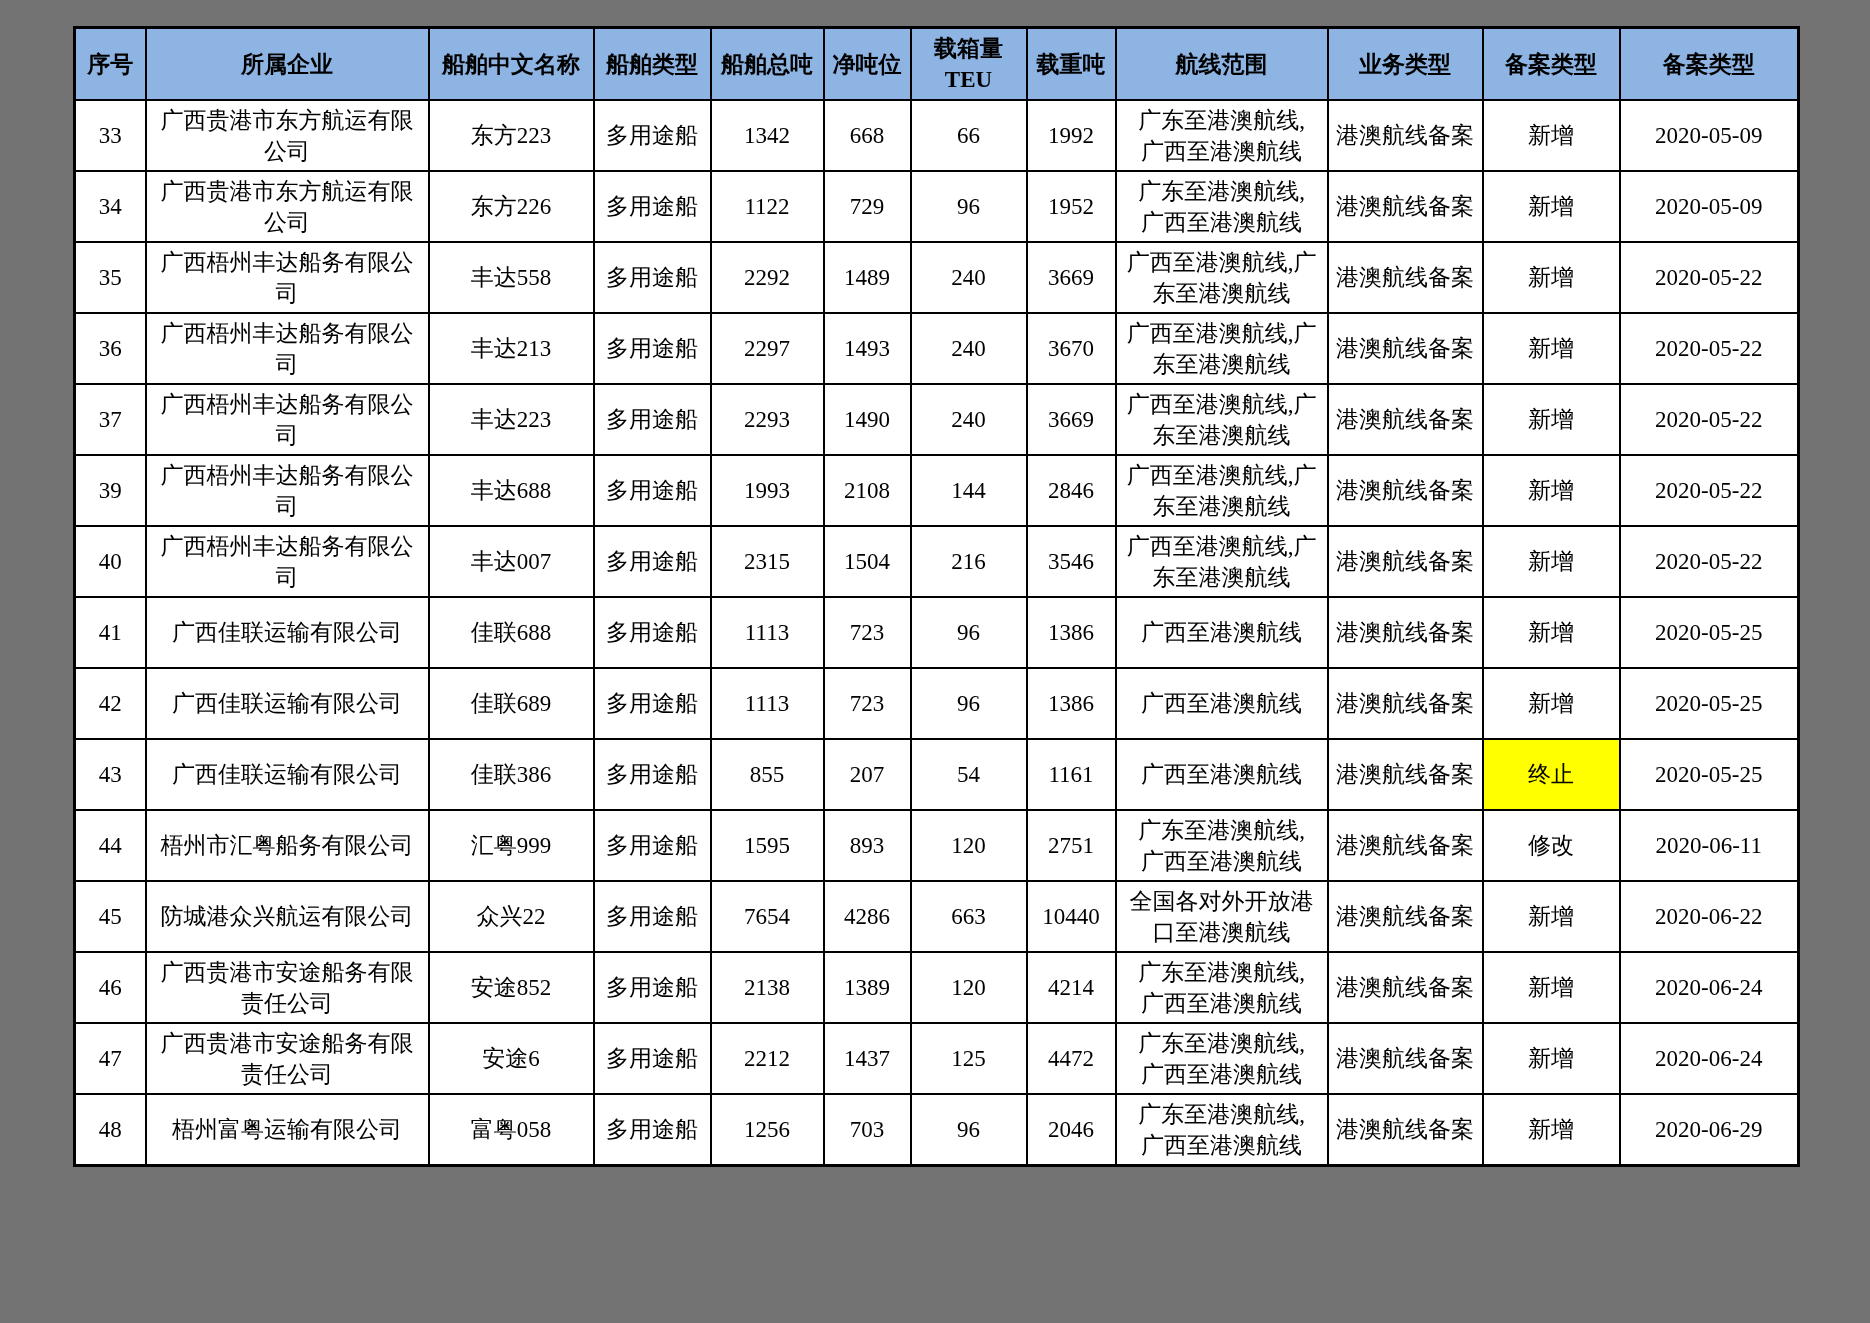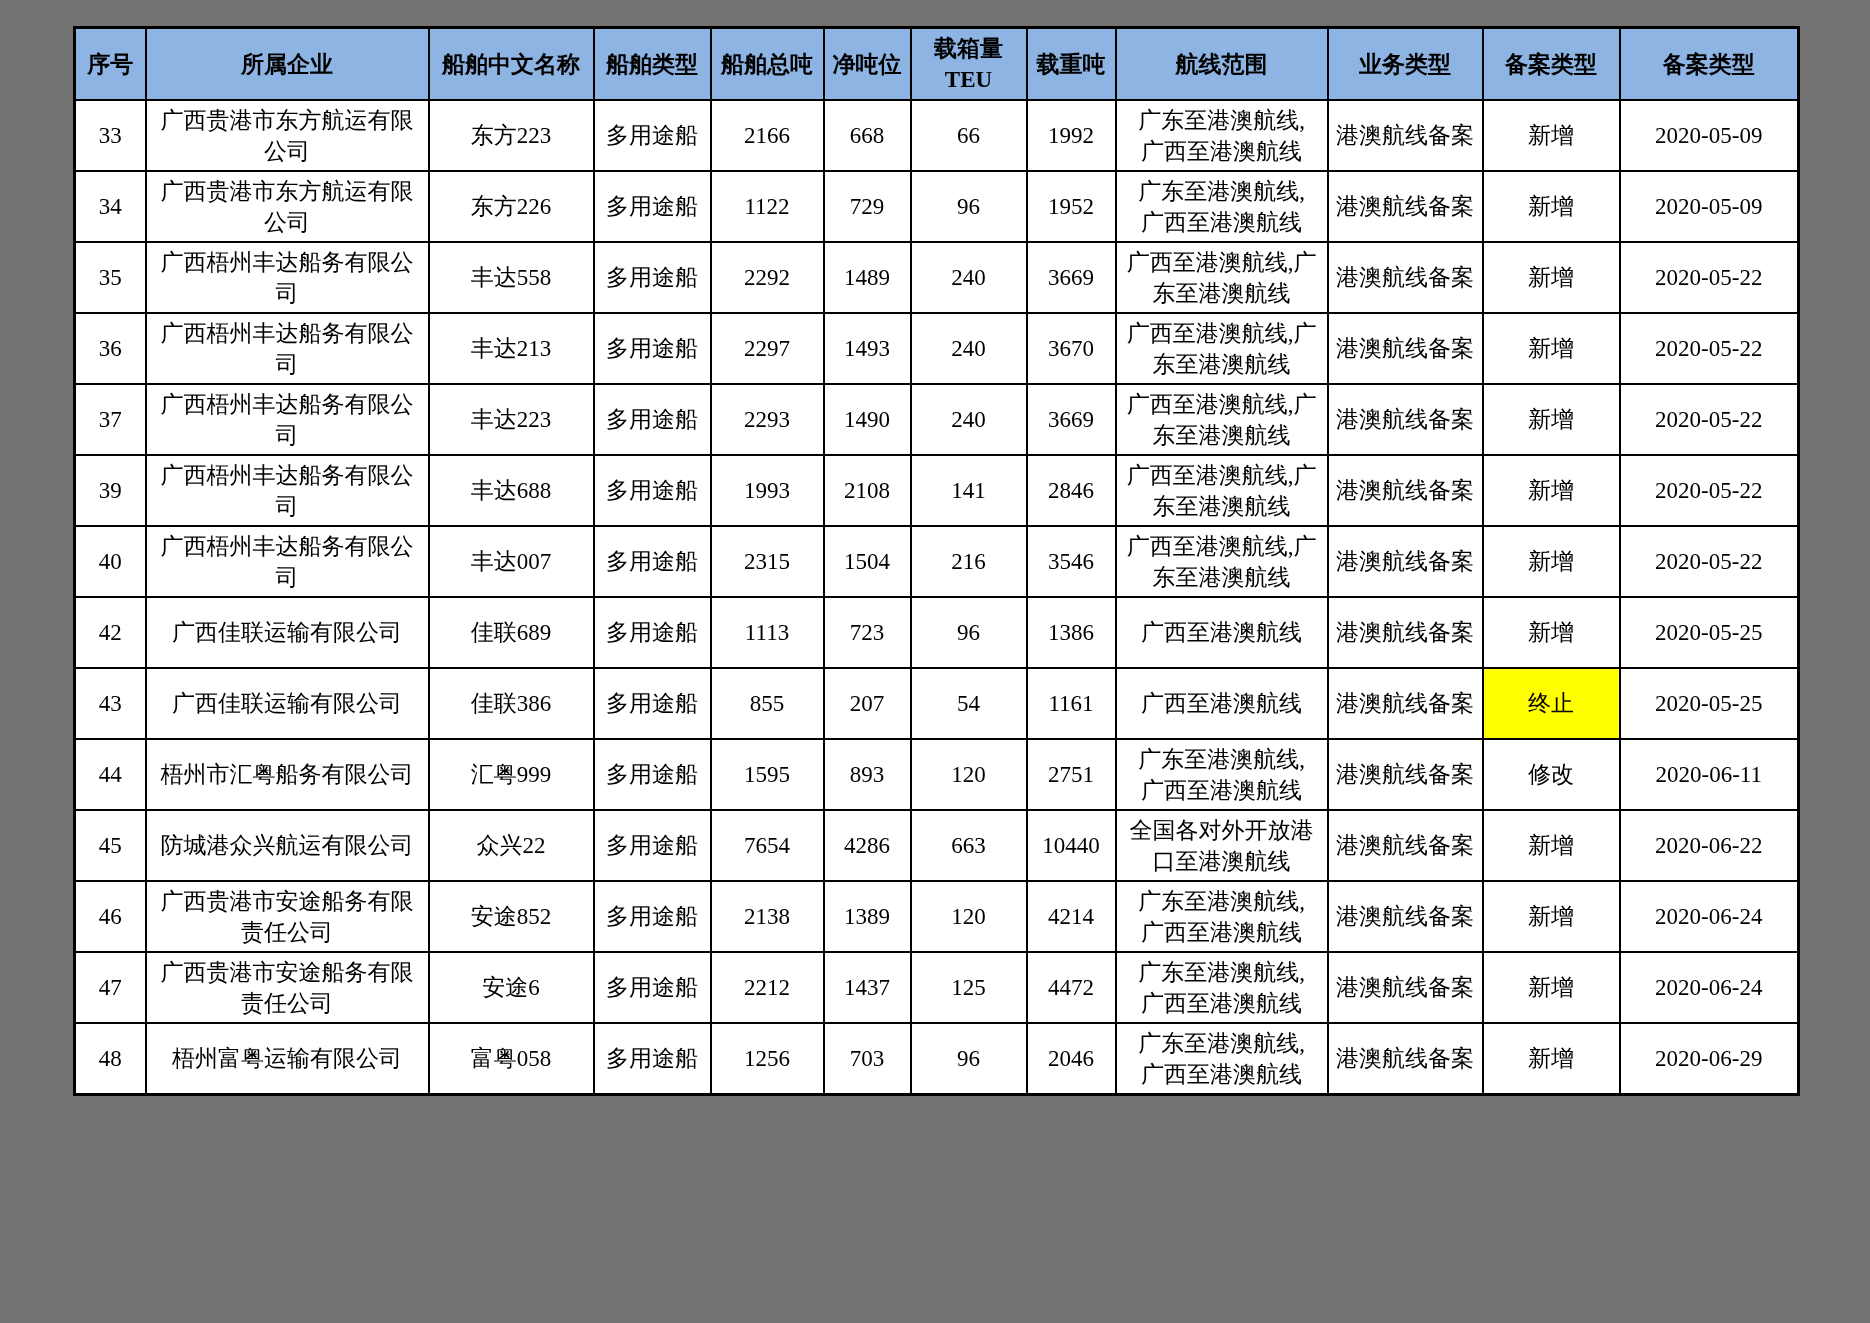--- a/index.html
+++ b/index.html
@@ -89,21 +89,21 @@
         <th>备案类型</th>
       </tr>
     </thead>
     <tbody>
         <tr>
     <td>33</td>
     <td>广西贵港市东方航运有限
 公司</td>
     <td>东方223</td>
     <td>多用途船</td>
-    <td>2166</td>
+    <td>1342</td>
     <td>668</td>
     <td>66</td>
     <td>1992</td>
     <td>广东至港澳航线,
 广西至港澳航线</td>
     <td>港澳航线备案</td>
     <td>新增</td>
     <td>2020-05-09</td>
   </tr>
         <tr>
@@ -171,21 +171,21 @@
     <td>2020-05-22</td>
   </tr>
         <tr>
     <td>39</td>
     <td>广西梧州丰达船务有限公
 司</td>
     <td>丰达688</td>
     <td>多用途船</td>
     <td>1993</td>
     <td>2108</td>
-    <td>141</td>
+    <td>144</td>
     <td>2846</td>
     <td>广西至港澳航线,广
 东至港澳航线</td>
     <td>港澳航线备案</td>
     <td>新增</td>
     <td>2020-05-22</td>
   </tr>
         <tr>
     <td>40</td>
     <td>广西梧州丰达船务有限公
@@ -194,20 +194,34 @@
     <td>多用途船</td>
     <td>2315</td>
     <td>1504</td>
     <td>216</td>
     <td>3546</td>
     <td>广西至港澳航线,广
 东至港澳航线</td>
     <td>港澳航线备案</td>
     <td>新增</td>
     <td>2020-05-22</td>
+  </tr>
+        <tr>
+    <td>41</td>
+    <td>广西佳联运输有限公司</td>
+    <td>佳联688</td>
+    <td>多用途船</td>
+    <td>1113</td>
+    <td>723</td>
+    <td>96</td>
+    <td>1386</td>
+    <td>广西至港澳航线</td>
+    <td>港澳航线备案</td>
+    <td>新增</td>
+    <td>2020-05-25</td>
   </tr>
         <tr>
     <td>42</td>
     <td>广西佳联运输有限公司</td>
     <td>佳联689</td>
     <td>多用途船</td>
     <td>1113</td>
     <td>723</td>
     <td>96</td>
     <td>1386</td>

